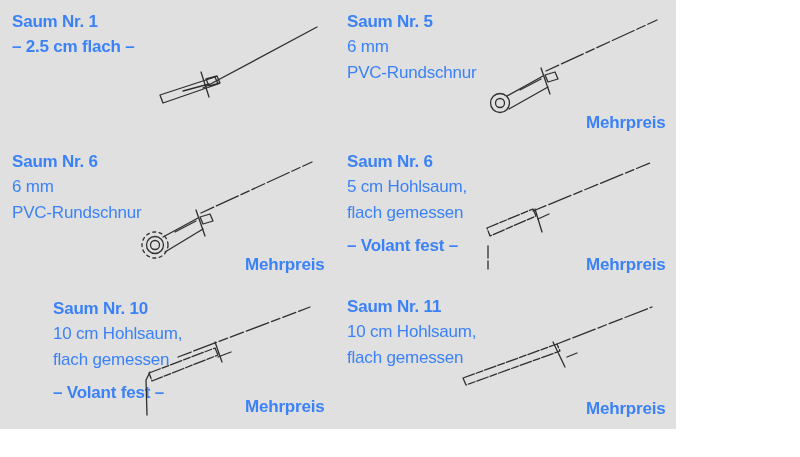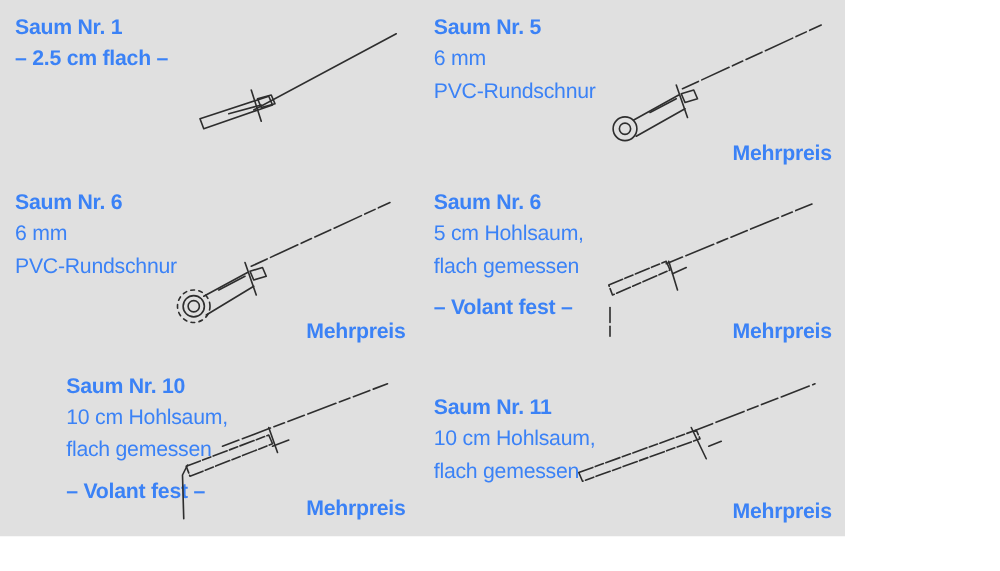--- a/index.html
+++ b/index.html
@@ -98,21 +98,21 @@
   </div>
   <svg class="diagram" style="left:138px; top:300px;" width="180" height="118" viewBox="0 0 180 118">
     <polygon class="art dashtube" points="11,73 77,48 80,55 14,81"></polygon>
     <line class="art" x1="77" y1="42" x2="84" y2="62"></line>
     <line class="art" x1="80" y1="57" x2="93" y2="52"></line>
     <line class="art dashlong" x1="40" y1="57" x2="172" y2="7"></line>
     <polyline class="art" points="12,72 8,80 9,115"></polyline>
   </svg>
   <div class="mehrpreis" style="left:245px; top:397px;">Mehrpreis</div>
 
-  <div class="cell-text" style="left:347px; top:314px;">
+  <div class="cell-text" style="left:347px; top:295px;">
     <div class="cell-title">Saum Nr. 11</div>
     <div class="cell-line">10 cm Hohlsaum,</div>
     <div class="cell-line">flach gemessen</div>
   </div>
   <svg class="diagram" style="left:452px; top:300px;" width="210" height="95" viewBox="0 0 210 95">
     <polygon class="art dashtube" points="11,78 105,44 108,51 14,85"></polygon>
     <line class="art" x1="101" y1="42" x2="113" y2="67"></line>
     <line class="art" x1="115" y1="57" x2="125" y2="53"></line>
     <line class="art dashlong" x1="105" y1="44" x2="200" y2="7"></line>
   </svg>

